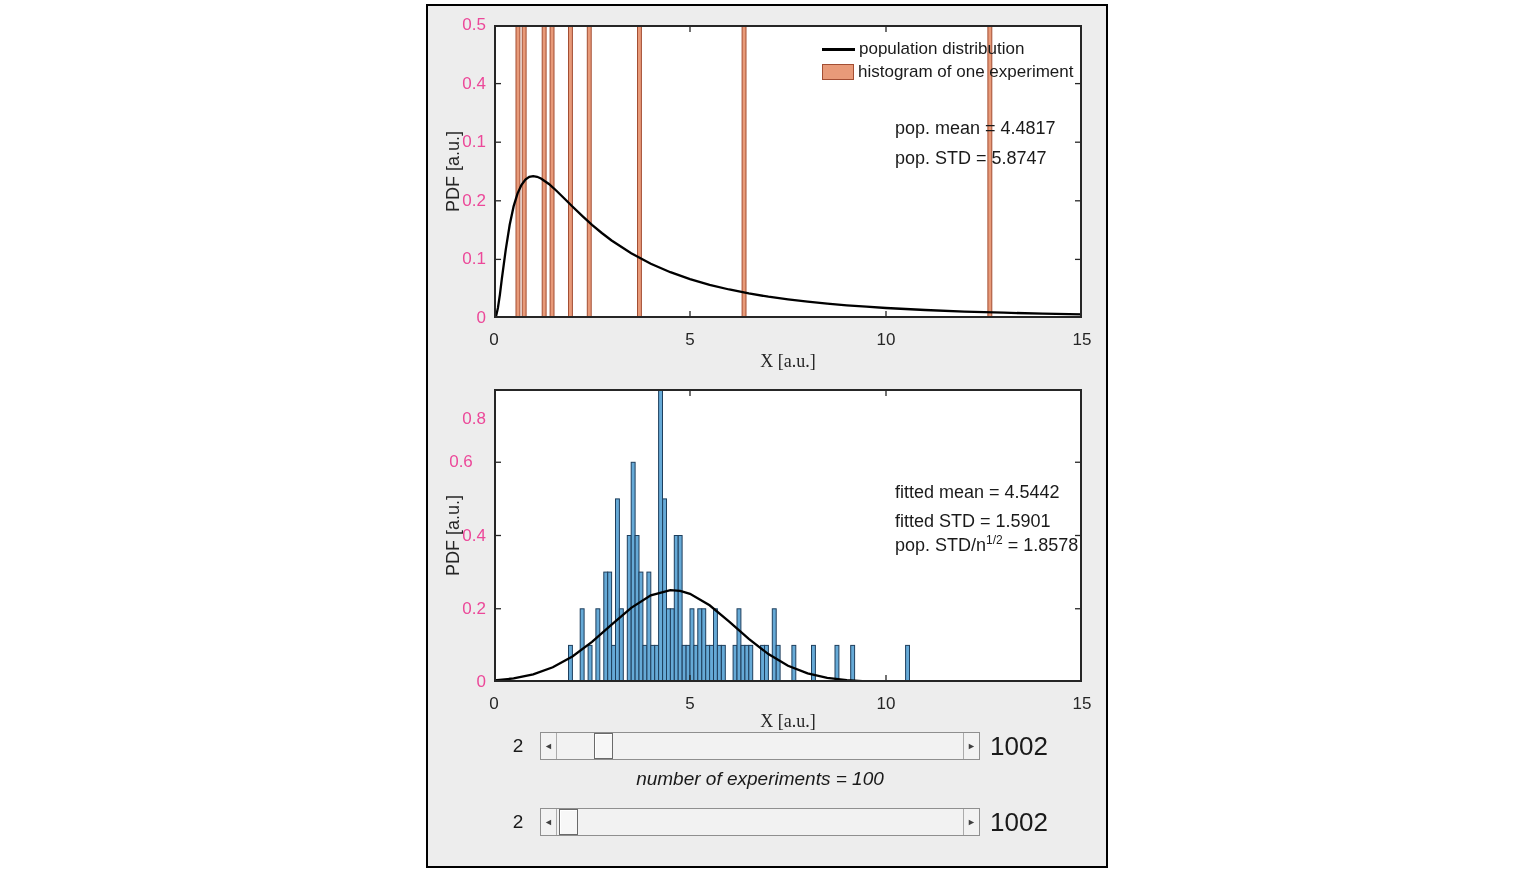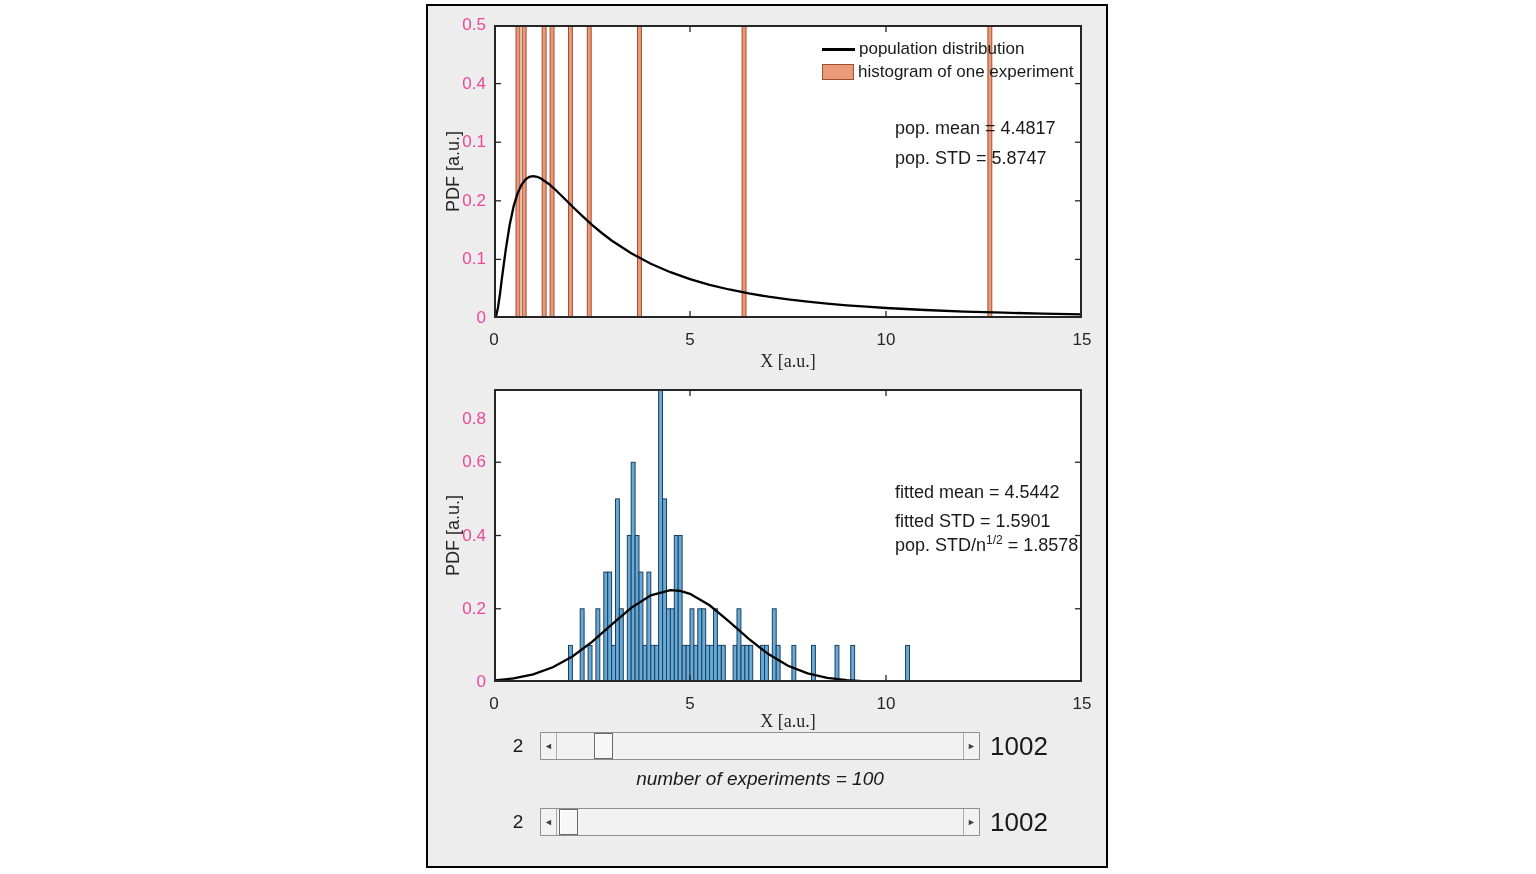--- a/index.html
+++ b/index.html
@@ -182,21 +182,21 @@
     <div class="ann" style="top:93px">fitted mean = 4.5442</div>
     <div class="ann" style="top:122px">fitted STD = 1.5901</div>
     <div class="ann" style="top:144px"><span>pop. STD/n</span><sup>1/2</sup><span> = 1.8578</span></div>
   <div class="xtick" style="left: -22px; top: 305px;">0</div>
       <div class="xtick" style="left: 174px; top: 305px;">5</div>
       <div class="xtick" style="left: 370px; top: 305px;">10</div>
       <div class="xtick" style="left: 566px; top: 305px;">15</div>
       <div class="ytick" style="top: 283px;">0</div>
       <div class="ytick" style="top: 209.75px;">0.2</div>
       <div class="ytick" style="top: 136.5px;">0.4</div>
-      <div class="ytick" style="top: 63.25px;">0.6</div>
+      <div class="ytick" style="top: 63.25px; text-align: center;">0.6</div>
       <div class="ytick" style="top: -10px; margin-top: 30px;">0.8</div>
     </div>
 
   <div class="sl-min" style="top:726px">2</div>
   <div class="slider" id="slider-0">
     <div class="sl-arrow left">
         <span>◄</span>
       </div>
     <div class="sl-channel"></div>
     <div class="sl-thumb" id="thumb-0" style="left: 53.122px;"></div>

